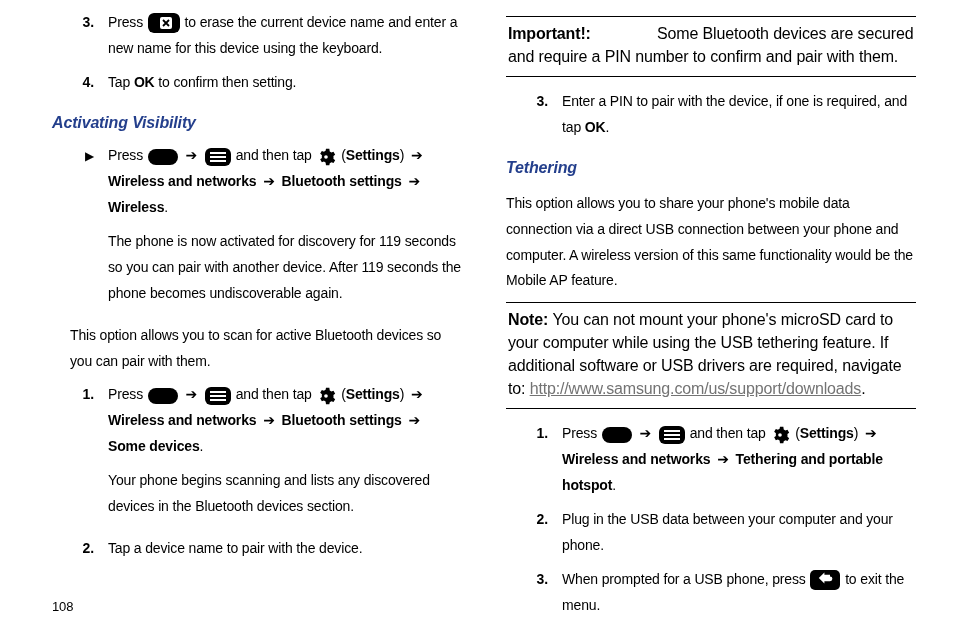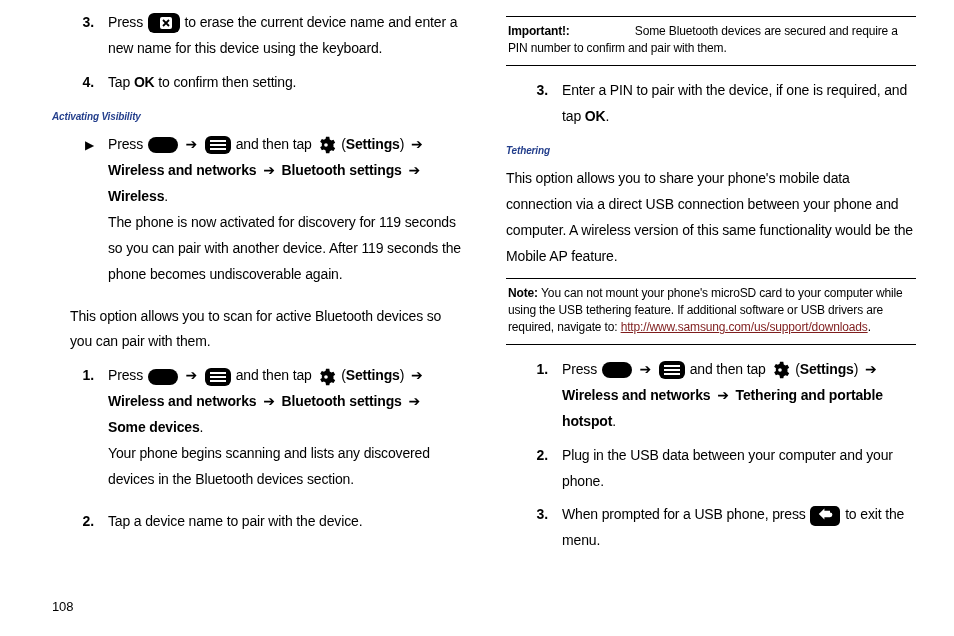--- a/index.html
+++ b/index.html
@@ -15,31 +15,31 @@
 .col{flex:1;min-width:0;font-size:14px;line-height:1.85}
 .col-left{padding-right:8px}
 .col-right{padding-left:8px}
 .num-item{display:flex;align-items:flex-start;margin:0 0 8px 0}
 .num-mark{flex:none;width:42px;text-align:right;padding-right:14px;font-weight:700}
 .num-body{flex:1}
 
 .bullet-item{display:flex;align-items:flex-start;margin:0 0 8px 0}
 .bullet-mark{flex:none;width:42px;text-align:right;padding-right:14px;font-size:12px;line-height:2.2}
 
-.para{margin:0 0 8px 0}
+.para{margin:8px 0 8px 0}
 .indent{padding-left:18px}
 
-.sub-h{color:#243f8c;font-weight:700;font-style:italic;font-size:10px;margin:12px 0 6px 0}
+.sub-h{color:#243f8c;font-weight:700;font-style:italic;font-size:16px;margin:12px 0 6px 0}
 
 b{font-weight:700}
 .arrow{font-family:Arial;padding:0 3px}
 
-.note-box{border-top:1.5px solid #000;border-bottom:1.5px solid #000;padding:6px 2px 8px 2px;margin:6px 0 12px 0;font-size:12px;line-height:1.42}
+.note-box{border-top:1.5px solid #000;border-bottom:1.5px solid #000;padding:6px 2px 8px 2px;margin:6px 0 12px 0;font-size:16px;line-height:1.42}
 .note-body{display:block;padding-left:62px}
-.note-box a{color:#7f1d1d;text-decoration:underline}
+.note-box a{color:#737373;text-decoration:underline}
 
 .pg-num{position:absolute;left:52px;bottom:22px;font-size:13px}
 
 
 .ico{display:inline-block;vertical-align:middle;margin:0 1px}
 .ico svg{display:block}
 .i-x svg,.i-menu svg{border-radius:6px}
 </style>
 </head>
 <body>

